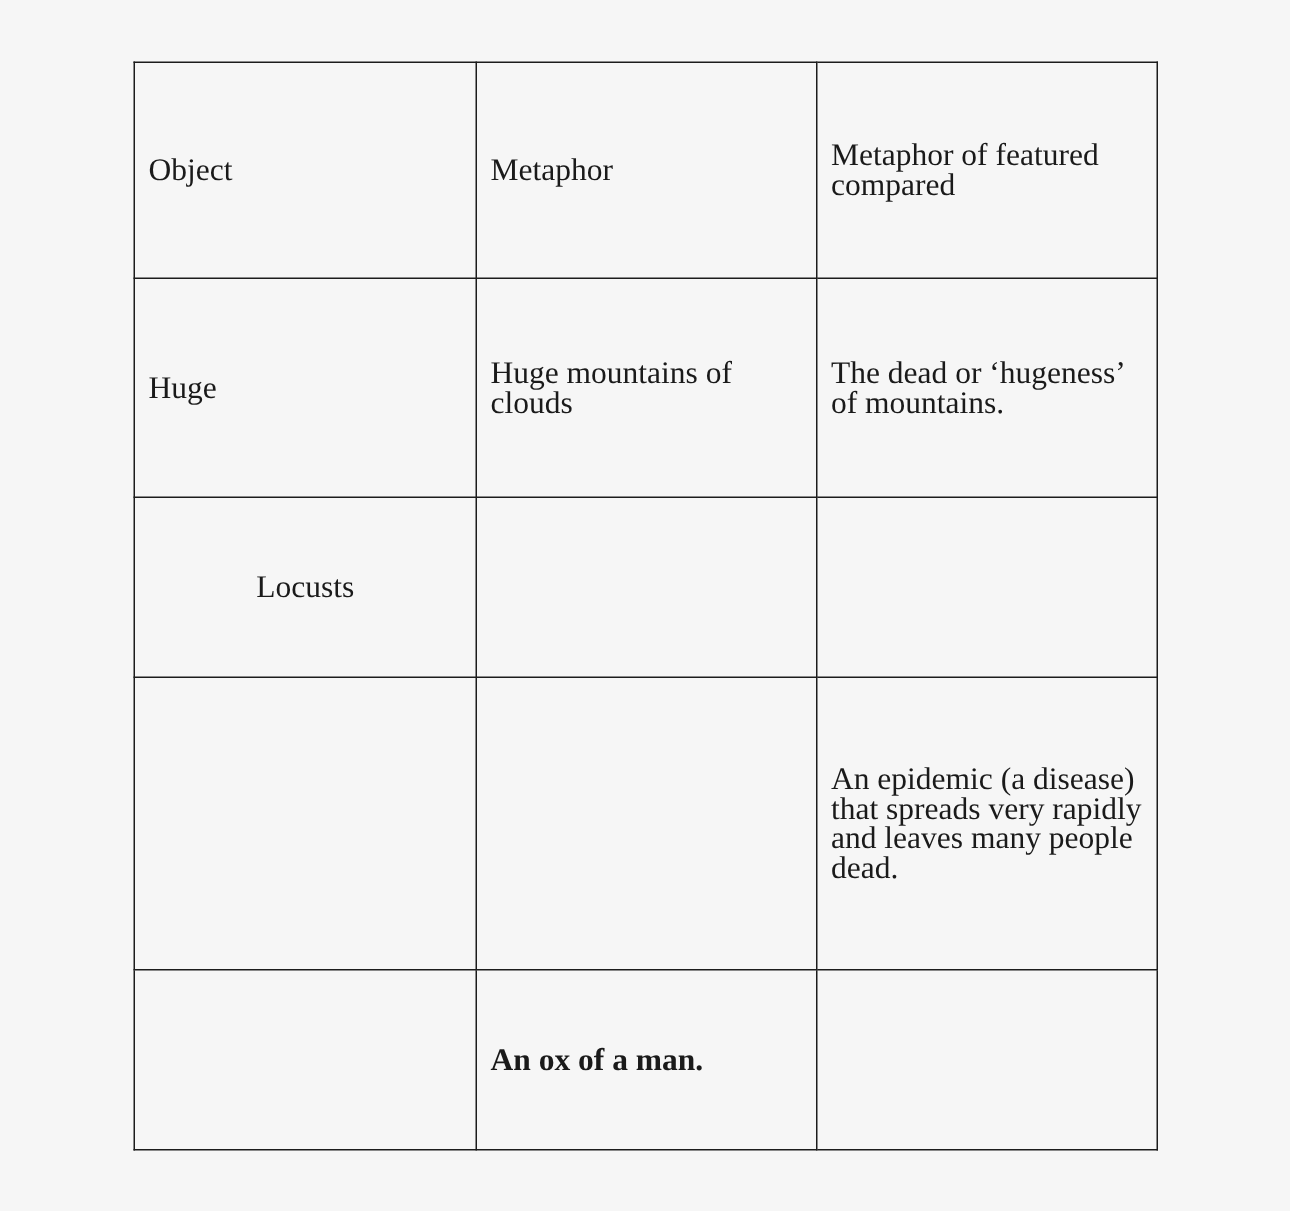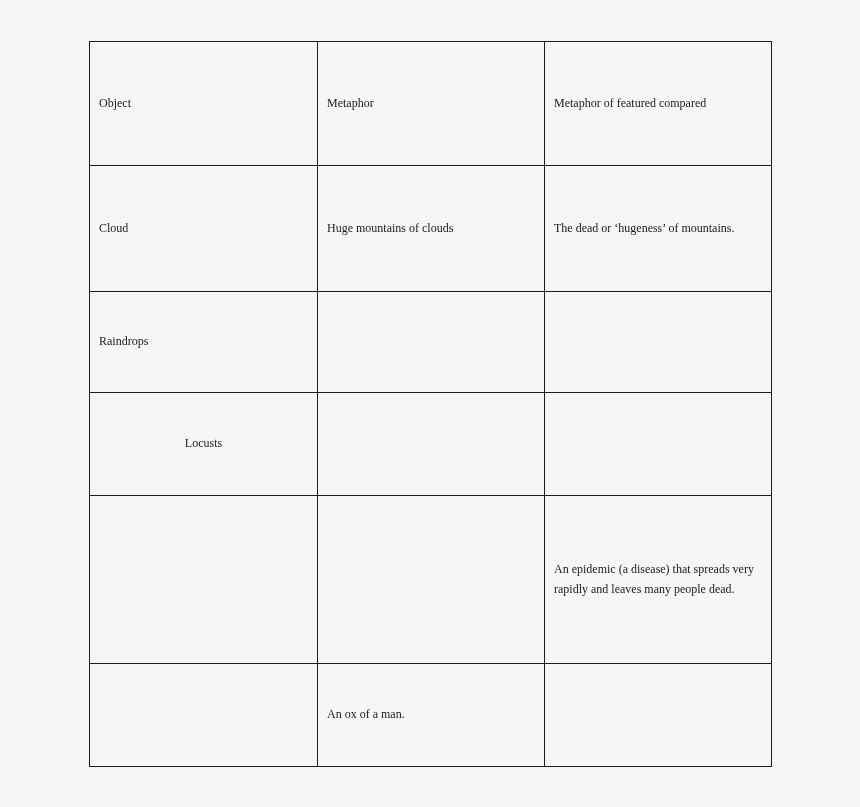--- a/index.html
+++ b/index.html
@@ -33,37 +33,37 @@
   }
 
   table.metaphor-table col.c1 { width: 228px; }
   table.metaphor-table col.c2 { width: 227px; }
   table.metaphor-table col.c3 { width: 227px; }
 
   table.metaphor-table td {
     border: 1.5px solid #1c1c1c;
     padding: 0 9px 0 9px;
     vertical-align: middle;
-    font-size: 12px;
+    font-size: 21px;
     line-height: 19.5px;
     font-weight: normal;
     color: #1a1a1a;
     background: #f6f6f6;
     text-align: left;
     word-wrap: break-word;
   }
 
   
   tr.r-head td { height: 109px; }
   tr.r-cloud td { height: 110px; }
   tr.r-raindrops td { height: 89px; }
   tr.r-hailstones td { height: 90px; }
   tr.r-locusts td { height: 90px; text-align: center; }
   tr.r-epidemic td { height: 148px; }
-  tr.r-ox td { height: 90px; }
+  tr.r-ox td { height: 90px; font-weight: bold; }
 
   .cell-text {
     display: block;
   }
   .cell-text:empty {
     display: block;
     min-height: 1px;
   }
 </style>
 </head>
@@ -84,41 +84,30 @@
         <td>
           <span class="cell-text">Metaphor</span>
         </td>
         <td>
           <span class="cell-text">Metaphor of featured compared</span>
         </td>
       </tr>
 
       <tr class="r-cloud">
         <td>
-          <span class="cell-text">Cloud</span>
+          <span class="cell-text">Huge</span>
         </td>
         <td>
           <span class="cell-text">Huge mountains of clouds</span>
         </td>
         <td>
           <span class="cell-text">The dead or ‘hugeness’ of mountains.</span>
         </td>
       </tr>
 
-      <tr class="r-raindrops">
-        <td>
-          <span class="cell-text">Raindrops</span>
-        </td>
-        <td>
-          <span class="cell-text"></span>
-        </td>
-        <td>
-          <span class="cell-text"></span>
-        </td>
-      </tr>
 
 
       <tr class="r-locusts">
         <td>
           <span class="cell-text">Locusts</span>
         </td>
         <td>
           <span class="cell-text"></span>
         </td>
         <td>

